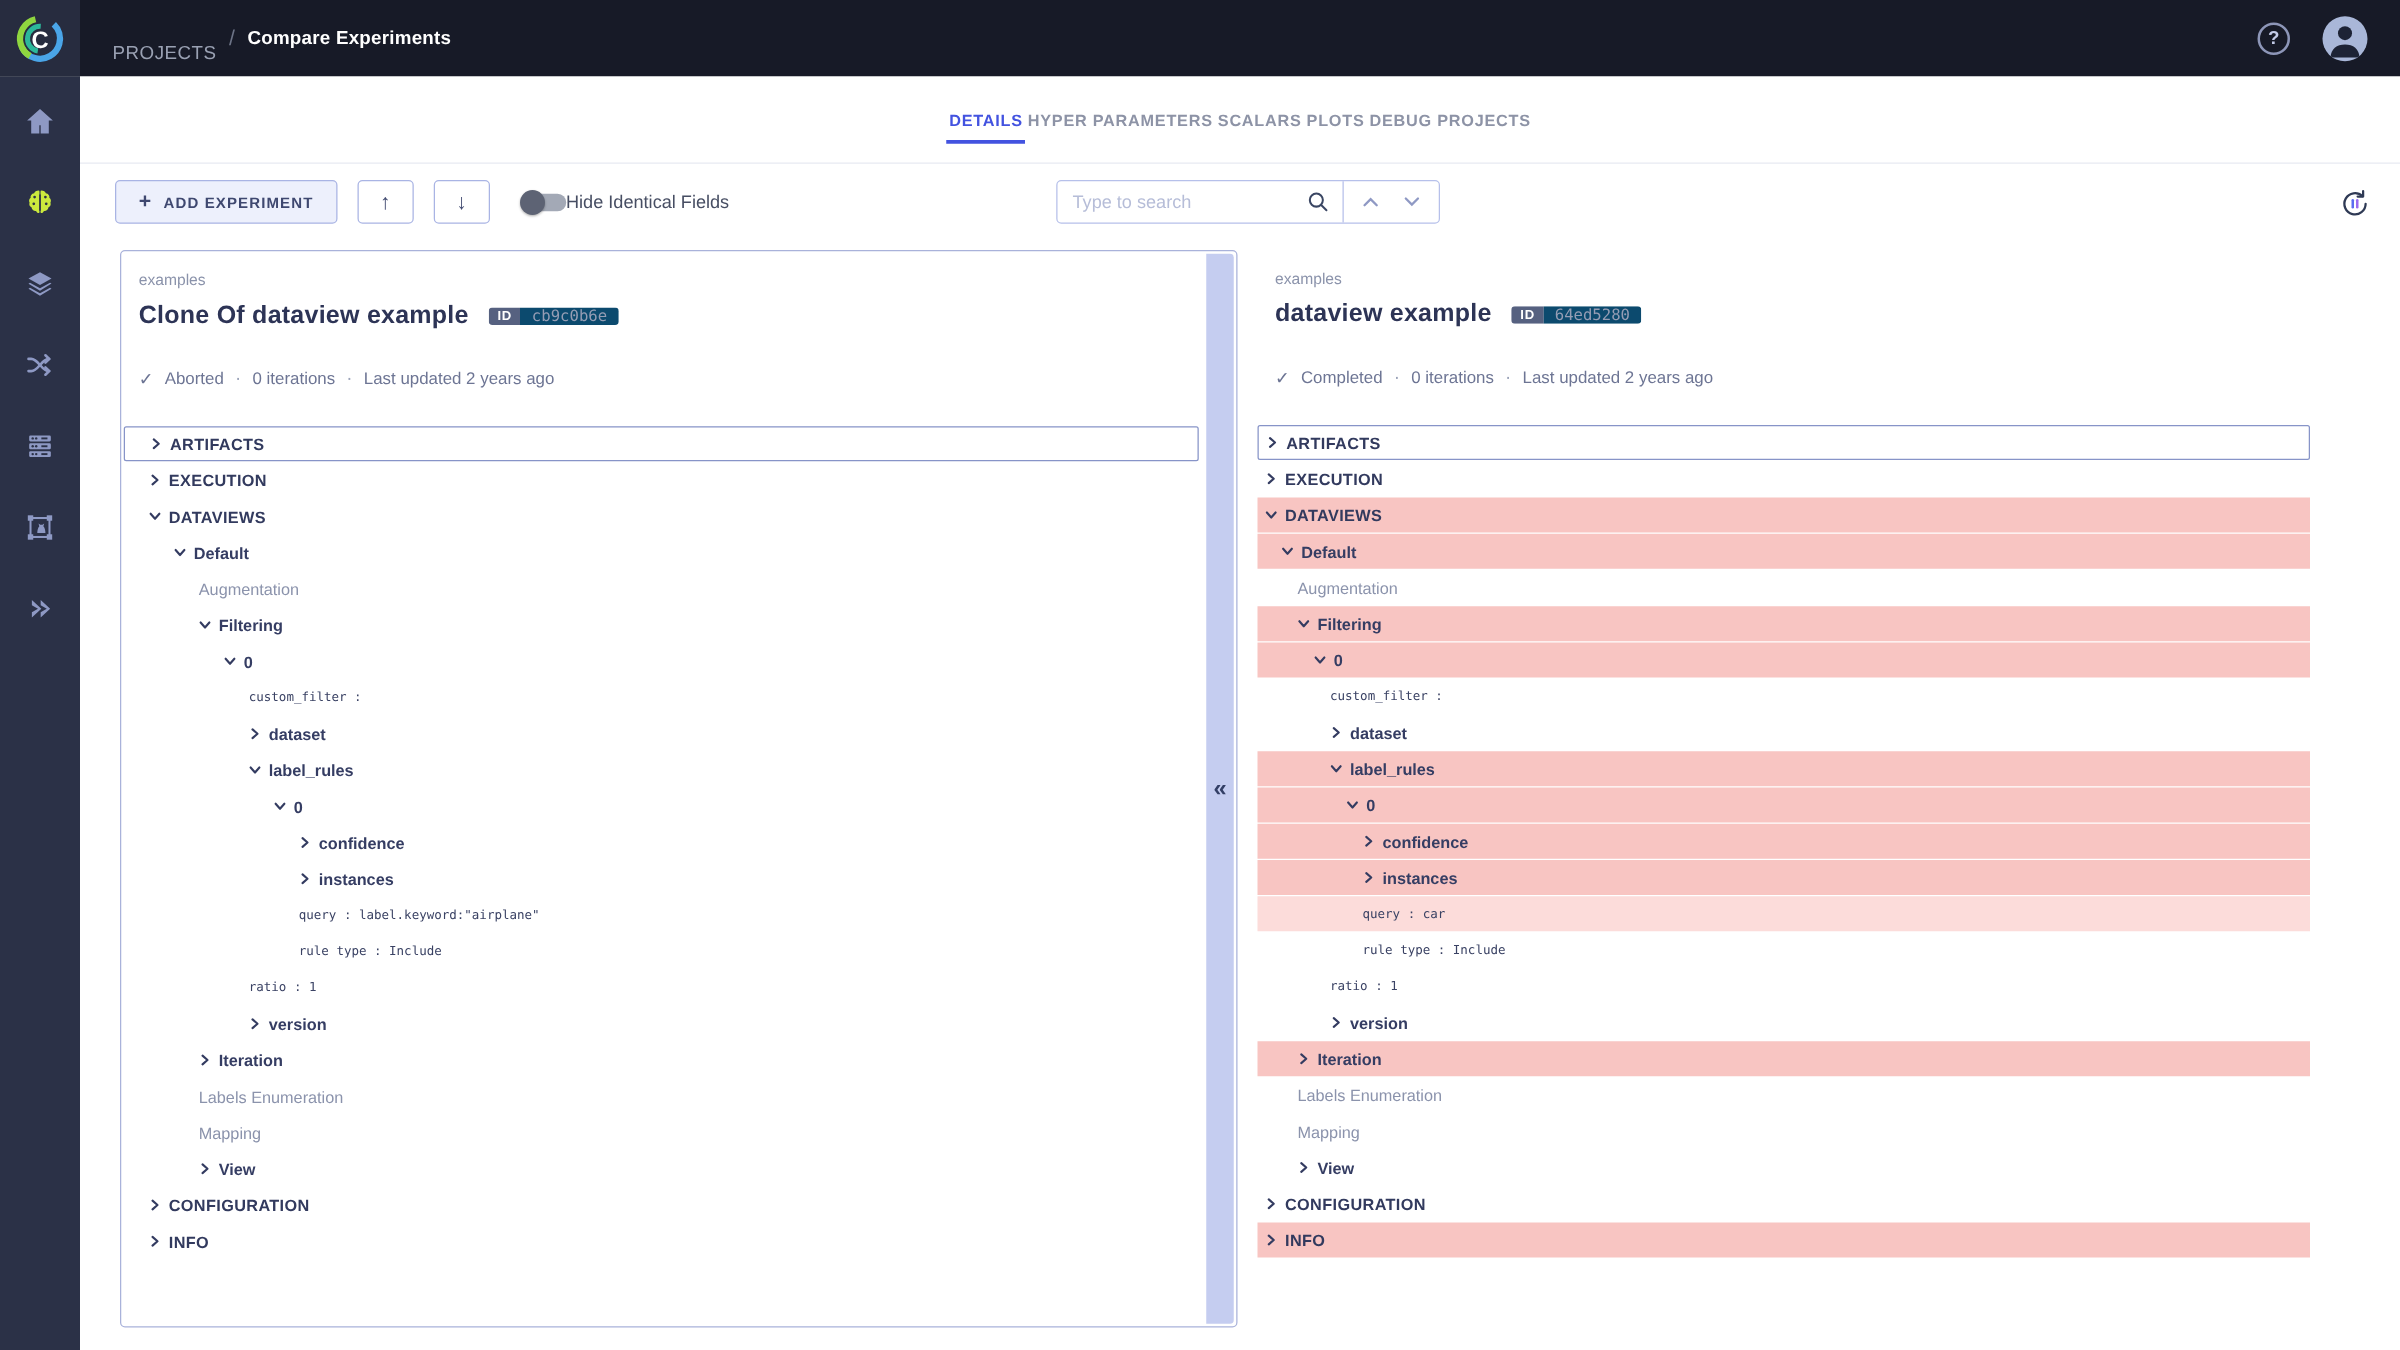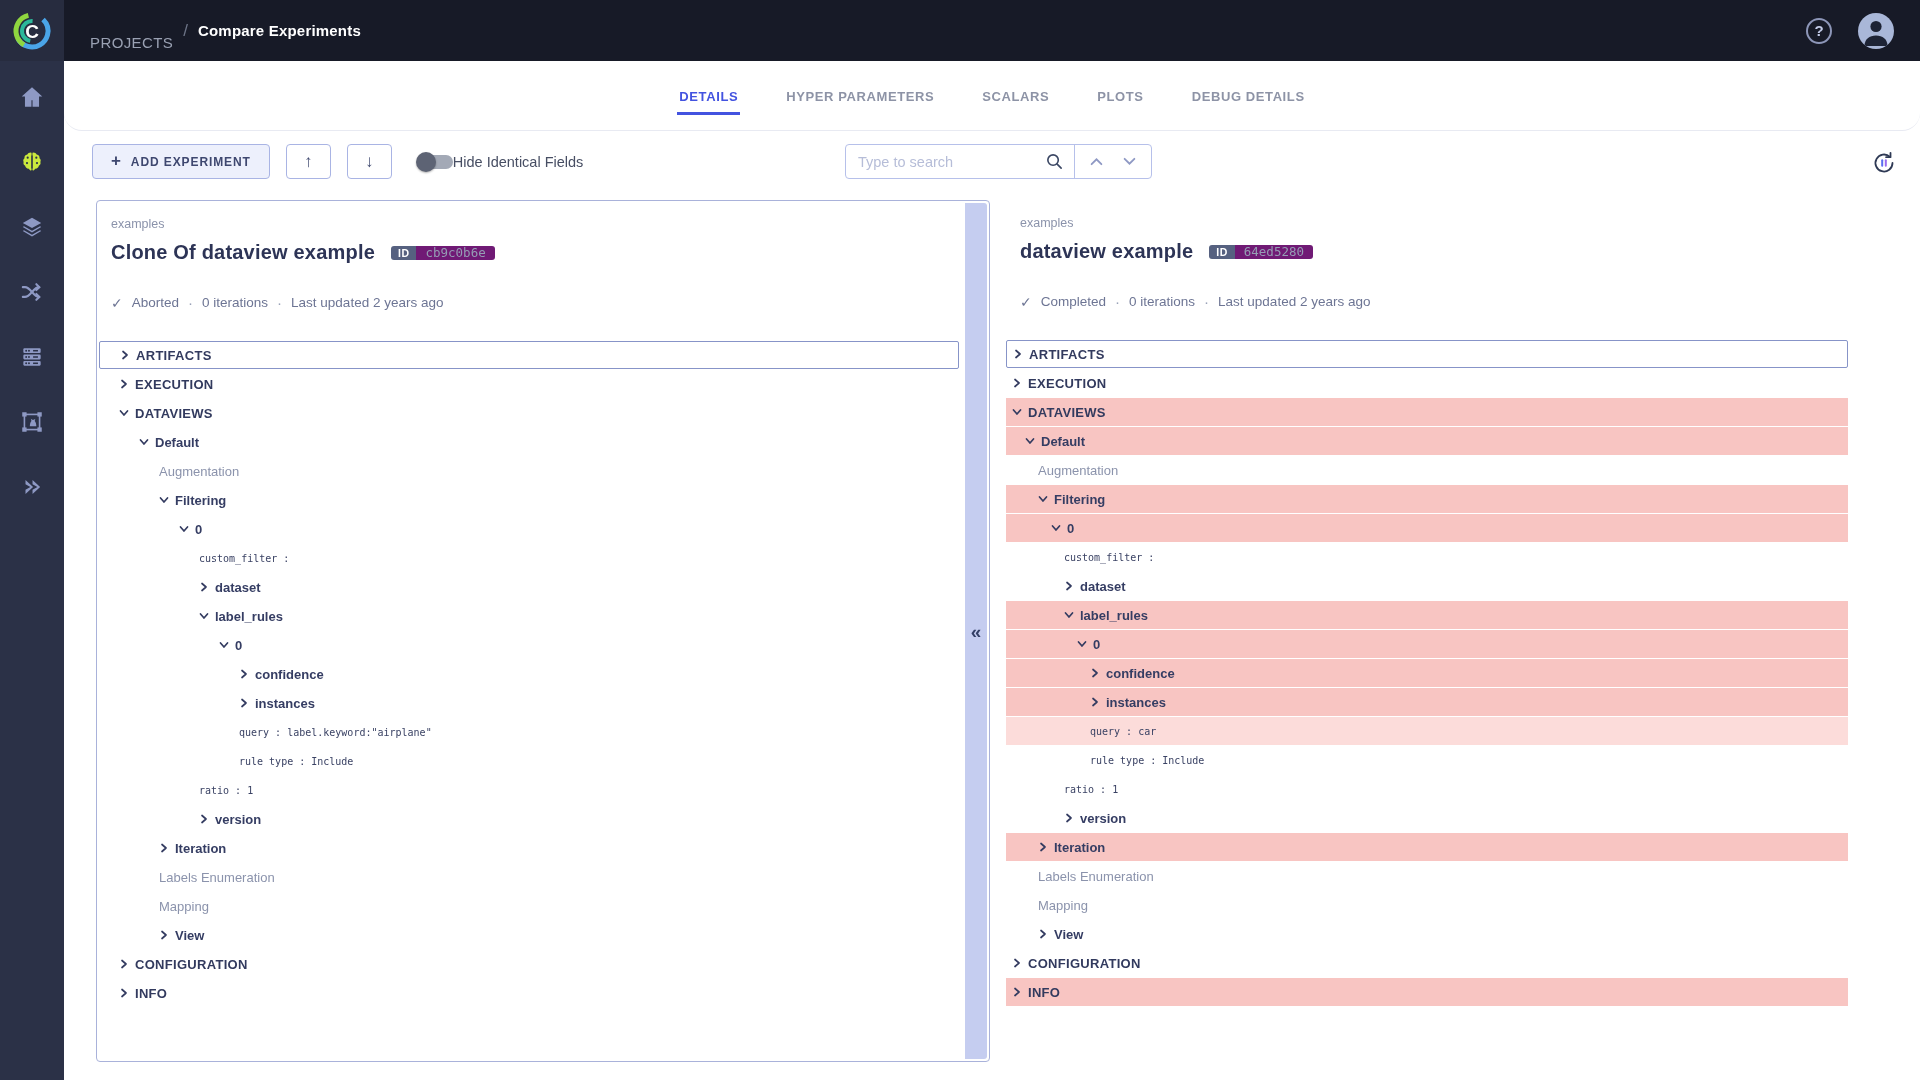--- a/index.html
+++ b/index.html
@@ -28,21 +28,21 @@
              display:flex; flex-direction:column; align-items:center; padding-top:22px; gap:37px; }
   .side-btn { width:28px; height:28px; display:flex; align-items:center; justify-content:center;
               cursor:pointer; background:none; border:none; color:#8e99c4; }
   .side-btn svg { width:26px; height:26px; }
   .side-btn.active { color:#cbe93d; }
 
   
   .main { position:absolute; left:64px; top:61px; right:0; bottom:0; background:#fff; }
 
   .tabbar { height:70px; border-bottom:1px solid #e8eaf2; display:flex; justify-content:center;
-            align-items:center; gap:44px; padding-top:6px;border-radius:18px; }
+            align-items:center; padding-top:6px; }
   .tab { background:none; border:none; font-family:"Liberation Sans",sans-serif; font-size:13px;
          font-weight:bold; letter-spacing:.6px; color:#8d93a6; cursor:pointer;
          padding:6px 2px 8px; border-bottom:3px solid transparent; }
   .tab.active { color:#4353e0; border-bottom-color:#4353e0; }
 
   .toolbar { position:relative; height:69px; }
   .toolbar-left { position:absolute; left:28px; top:13px; display:flex; align-items:center; }
   .btn { height:35px; border:1px solid #a9b4e4; border-radius:4px; background:#fff;
          color:#3f4870; font-family:"Liberation Sans",sans-serif; cursor:pointer;
          display:flex; align-items:center; justify-content:center; }
@@ -75,21 +75,21 @@
   .card-left { position:absolute; left:32px; top:139px; width:894px; height:862px;
                background:#fff; border:1px solid #a9b2da; border-radius:4px; }
   .panel-right { position:absolute; left:942px; top:139px; width:842px; }
   .panel-head { padding:16px 14px 0 14px; }
   .proj-label { font-size:12.5px; color:#8b93ab; }
   .title-row { margin-top:10px; display:flex; align-items:center; gap:16px; }
   .exp-title { font-size:20px; font-weight:bold; color:#2d3456; letter-spacing:.2px; }
   .id-badge { display:inline-flex; height:14px; border-radius:3px; overflow:hidden; }
   .id-chip { background:#566180; color:#fff; font-size:10.5px; font-weight:bold;
              display:flex; align-items:center; padding:0 7px; letter-spacing:.5px; }
-  .id-val { background:#701a75; color:#959db4; font-family:"DejaVu Sans Mono",monospace;
+  .id-val { background:#0c4a6e; color:#959db4; font-family:"DejaVu Sans Mono",monospace;
             font-size:12.5px; display:flex; align-items:center; padding:0 9px;text-align:center; }
   .status-row { margin-top:30px; display:flex; align-items:center; gap:9px; font-size:13.5px;
                 color:#6d7594; }
   .check { color:#6d7594; font-size:14px; }
   .dot { color:#9aa2b8; font-size:15px; }
 
   .tree { margin:30px 30px 0 2px; }
   .panel-right .tree { margin:30px 0 0 0; }
   .trow { height:28px; margin-bottom:1px; display:flex; align-items:center; cursor:pointer; }
   .trow .chev { width:10px; height:10px; margin-right:6px; flex:0 0 10px; color:#343c61; }
@@ -203,21 +203,21 @@
   </button>
 </aside>
 
 <div class="main">
 
   <nav class="tabbar">
     <button class="tab active">DETAILS</button>
     <button class="tab">HYPER PARAMETERS</button>
     <button class="tab">SCALARS</button>
     <button class="tab">PLOTS</button>
-    <button class="tab">DEBUG DETAILS</button>
+    <button class="tab">DEBUG PROJECTS</button>
   </nav>
 
   <div class="toolbar">
     <div class="toolbar-left">
       <button class="btn btn-add">
         <span class="plus">+</span>
         <span>ADD EXPERIMENT</span>
       </button>
       <button class="btn btn-arrow">
         <span>↑</span>

